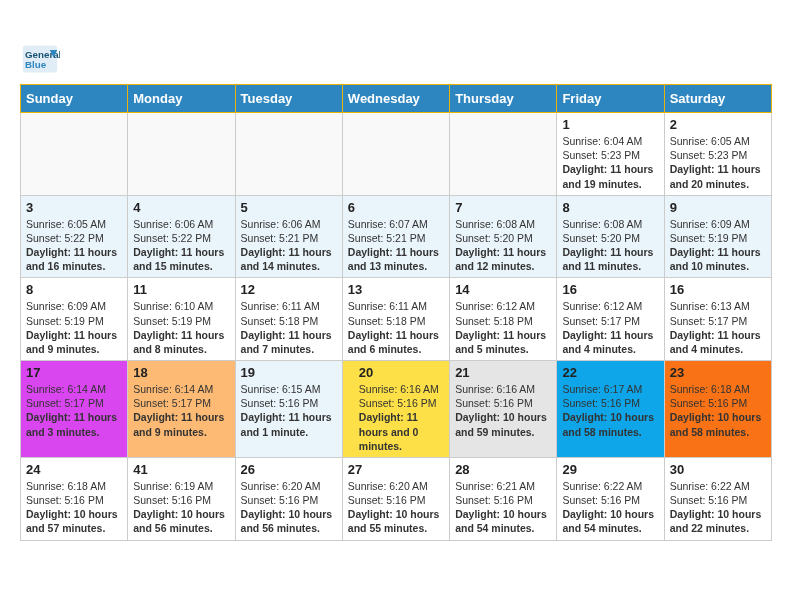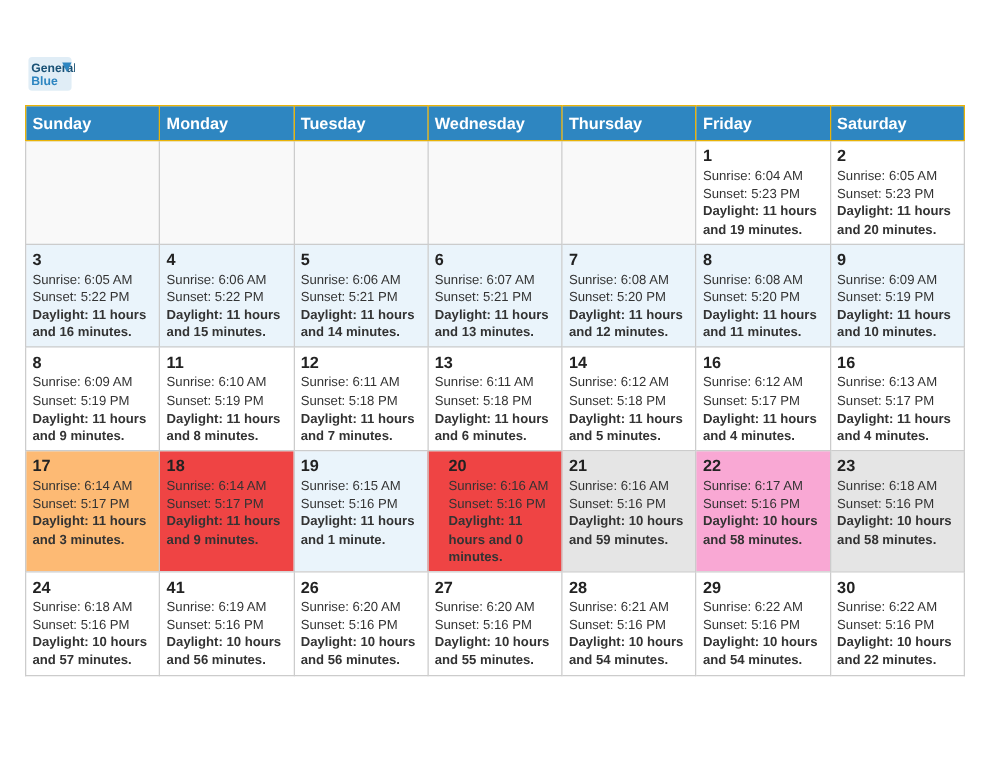--- a/index.html
+++ b/index.html
@@ -196,45 +196,45 @@
         <td>
           <span class="day-num">16</span>
           <div class="day-detail">Sunrise: 6:12 AM<br>Sunset: 5:17 PM<br><b>Daylight: 11 hours and 4 minutes.</b></div>
         </td>
         <td>
           <span class="day-num">16</span>
           <div class="day-detail">Sunrise: 6:13 AM<br>Sunset: 5:17 PM<br><b>Daylight: 11 hours and 4 minutes.</b></div>
         </td>
       </tr>
       <tr>
-        <td style="background: #fdba74;">
+        <td style="background: #d946ef;">
           <span class="day-num">17</span>
           <div class="day-detail">Sunrise: 6:14 AM<br>Sunset: 5:17 PM<br><b>Daylight: 11 hours and 3 minutes.</b></div>
         </td>
-        <td style="background: #ef4444;">
+        <td style="background: #fdba74;">
           <span class="day-num">18</span>
           <div class="day-detail">Sunrise: 6:14 AM<br>Sunset: 5:17 PM<br><b>Daylight: 11 hours and 9 minutes.</b></div>
         </td>
         <td style="background: rgb(234, 244, 251);">
           <span class="day-num">19</span>
           <div class="day-detail">Sunrise: 6:15 AM<br>Sunset: 5:16 PM<br><b>Daylight: 11 hours and 1 minute.</b></div>
         </td>
-        <td style="background: #ef4444; padding-left: 16px;">
+        <td style="background: #fde047; padding-left: 16px;">
           <span class="day-num">20</span>
           <div class="day-detail">Sunrise: 6:16 AM<br>Sunset: 5:16 PM<br><b>Daylight: 11 hours and 0 minutes.</b></div>
         </td>
         <td style="background: #e5e5e5;">
           <span class="day-num">21</span>
           <div class="day-detail">Sunrise: 6:16 AM<br>Sunset: 5:16 PM<br><b>Daylight: 10 hours and 59 minutes.</b></div>
         </td>
-        <td style="background: #f9a8d4;">
+        <td style="background: #0ea5e9;">
           <span class="day-num">22</span>
           <div class="day-detail">Sunrise: 6:17 AM<br>Sunset: 5:16 PM<br><b>Daylight: 10 hours and 58 minutes.</b></div>
         </td>
-        <td style="background: #e5e5e5; margin-left: 30px;">
+        <td style="background: #f97316; margin-left: 30px;">
           <span class="day-num">23</span>
           <div class="day-detail">Sunrise: 6:18 AM<br>Sunset: 5:16 PM<br><b>Daylight: 10 hours and 58 minutes.</b></div>
         </td>
       </tr>
       <tr>
         <td>
           <span class="day-num">24</span>
           <div class="day-detail">Sunrise: 6:18 AM<br>Sunset: 5:16 PM<br><b>Daylight: 10 hours and 57 minutes.</b></div>
         </td>
         <td>

